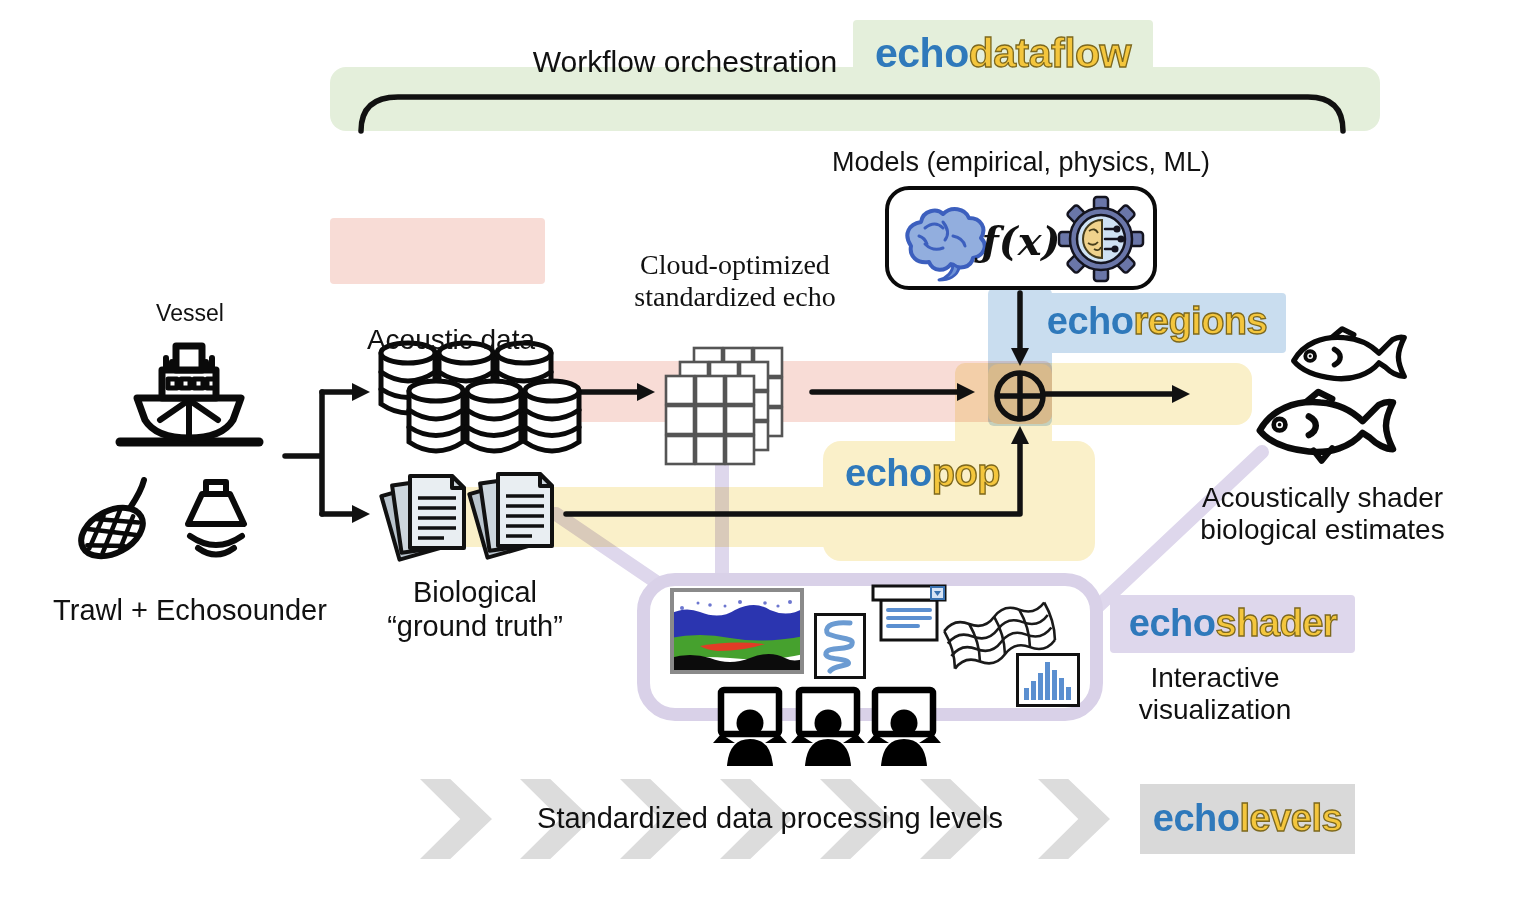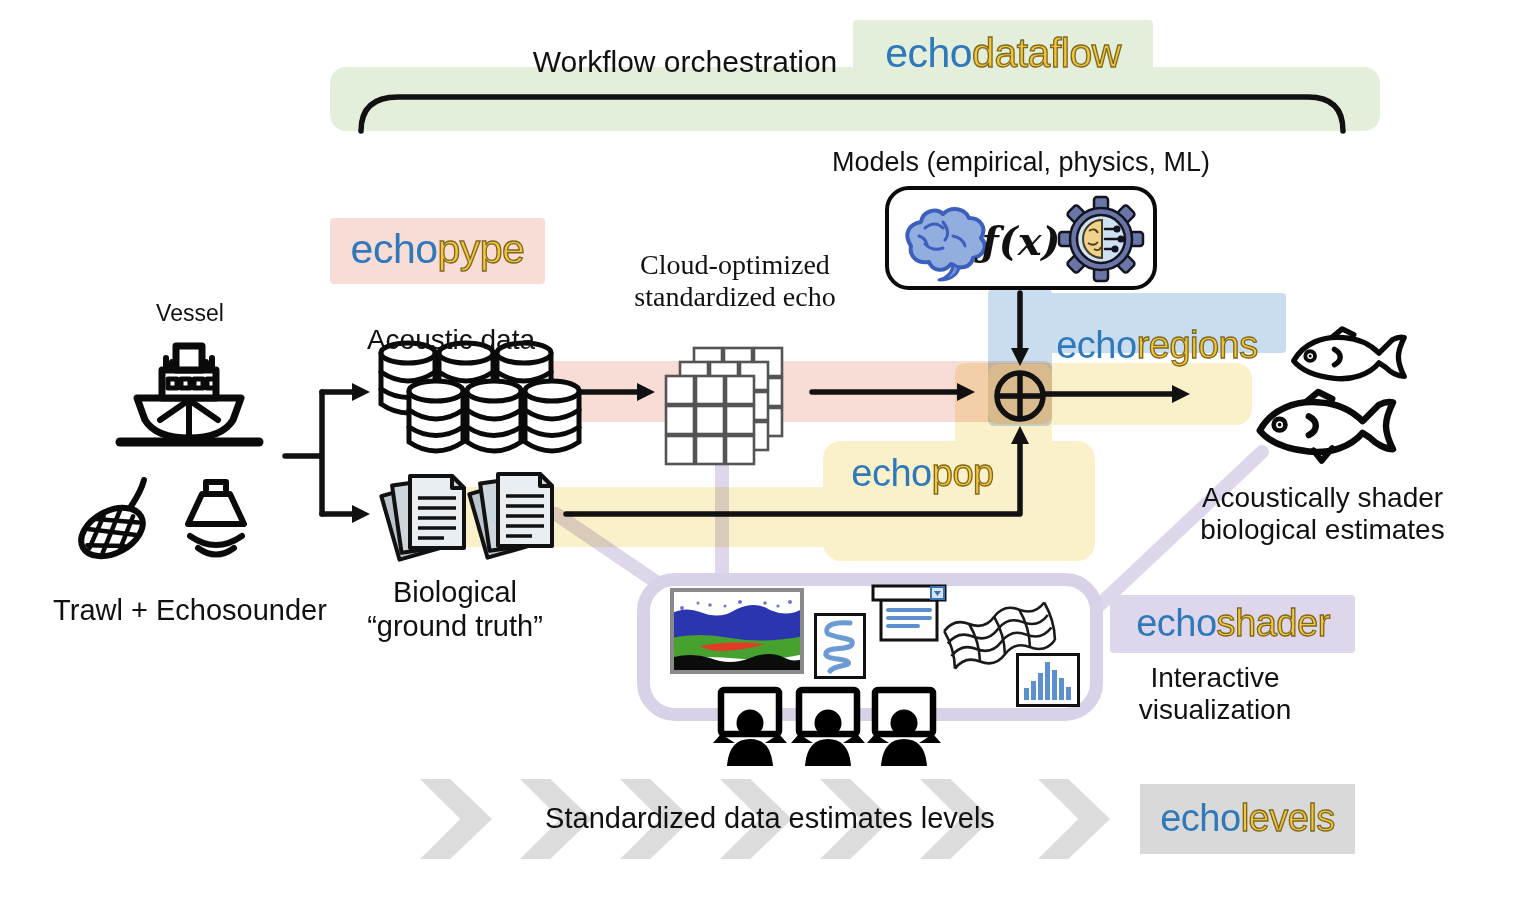--- a/index.html
+++ b/index.html
@@ -1,21 +1,21 @@
 <!DOCTYPE html>
 <html><head>
 <meta charset="utf-8">
 <style>
   html,body{margin:0;padding:0;background:#fff;}
   #canvas{position:relative;width:1518px;height:898px;background:#fff;overflow:hidden;
           font-family:"Liberation Sans",sans-serif;color:#111;}
   .blend{position:absolute;inset:0;mix-blend-mode:multiply;pointer-events:none;}
   .band{position:absolute;}
   .txt{position:absolute;text-align:center;line-height:1.16;color:#111;}
-  .logo{position:absolute;text-align:center;font-weight:normal;letter-spacing:-0.5px;}
+  .logo{position:absolute;text-align:center;font-weight:bold;letter-spacing:-0.5px;}
   .lb{color:#2f79bb;}
   .lg{color:#f4c63d;-webkit-text-stroke:1.3px #7d681d;}
   .box{position:absolute;background:#fff;box-sizing:border-box;}
   .chev{position:absolute;width:72px;height:80px;background:#dcdcdc;top:779px;
         clip-path:polygon(0 0,42% 0,100% 50%,42% 100%,0 100%,56% 50%);}
   svg{position:absolute;overflow:visible;}
   .mesh-rot{transform:rotate(-16deg);}
 </style>
 </head>
 <body>
@@ -355,44 +355,43 @@
   <div class="band" style="left:1140px;top:784px;width:215px;height:70px;background:#d9d9d9"></div>
 
   <div class="txt" style="left:505px;top:45px;width:360px;font-size:30px;">Workflow orchestration</div>
   <div class="logo" style="left:853px;top:30px;width:300px;font-size:41px;"><span class="lb">echo</span><span class="lg">dataflow</span></div>
 
   <div class="txt" style="left:821px;top:147px;width:400px;font-size:27px;">Models (empirical, physics, ML)</div>
 
   <div class="txt" style="left:90px;top:300px;width:200px;font-size:23px;">Vessel</div>
   <div class="txt" style="left:30px;top:594px;width:320px;font-size:29px;">Trawl + Echosounder</div>
 
-  <div class="logo" style="left:330px;top:226px;width:215px;font-size:41px;"><span class="lb">echo</span><span class="lg">pype</span></div>
   <div class="txt" style="left:336px;top:300px;width:230px;font-size:28px;margin-top:24px;">Acoustic data</div>
 
   <div class="txt" style="left:605px;top:249px;width:260px;font-size:28px;font-family:Liberation Serif, serif;">
     <div>Cloud-optimized</div>
     <div>standardized echo</div>
   </div>
 
-  <div class="logo" style="left:1028px;top:300px;width:258px;font-size:38px;margin-top:24px;"><span class="lb">echo</span><span class="lg">regions</span></div>
+  <div class="logo" style="left:1028px;top:300px;width:258px;font-size:38px;"><span class="lb">echo</span><span class="lg">regions</span></div>
 
   <div class="logo" style="left:820px;top:452px;width:205px;font-size:38px;text-align:center;"><span class="lb">echo</span><span class="lg">pop</span></div>
 
-  <div class="txt" style="left:320px;top:576px;width:270px;font-size:29px;">
+  <div class="txt" style="left:340px;top:576px;width:270px;font-size:29px;">
     <div>Biological</div>
     <div>“ground truth”</div>
   </div>
 
   <div class="txt" style="left:1170px;top:482px;width:305px;font-size:28px;">
     <div>Acoustically shader</div>
     <div>biological estimates</div>
   </div>
 
   <div class="logo" style="left:1113px;top:602px;width:240px;font-size:38px;"><span class="lb">echo</span><span class="lg">shader</span></div>
   <div class="txt" style="left:1110px;top:662px;width:210px;font-size:28px;">
     <div>Interactive</div>
     <div>visualization</div>
   </div>
 
-  <div class="txt" style="left:495px;top:802px;width:550px;font-size:29px;">Standardized data estimates levels</div>
+  <div class="txt" style="left:495px;top:802px;width:550px;font-size:29px;">Standardized data processing levels</div>
   <div class="logo" style="left:1140px;top:797px;width:215px;font-size:38px;"><span class="lb">echo</span><span class="lg">levels</span></div>
 
 </div>
 
 </body></html>

